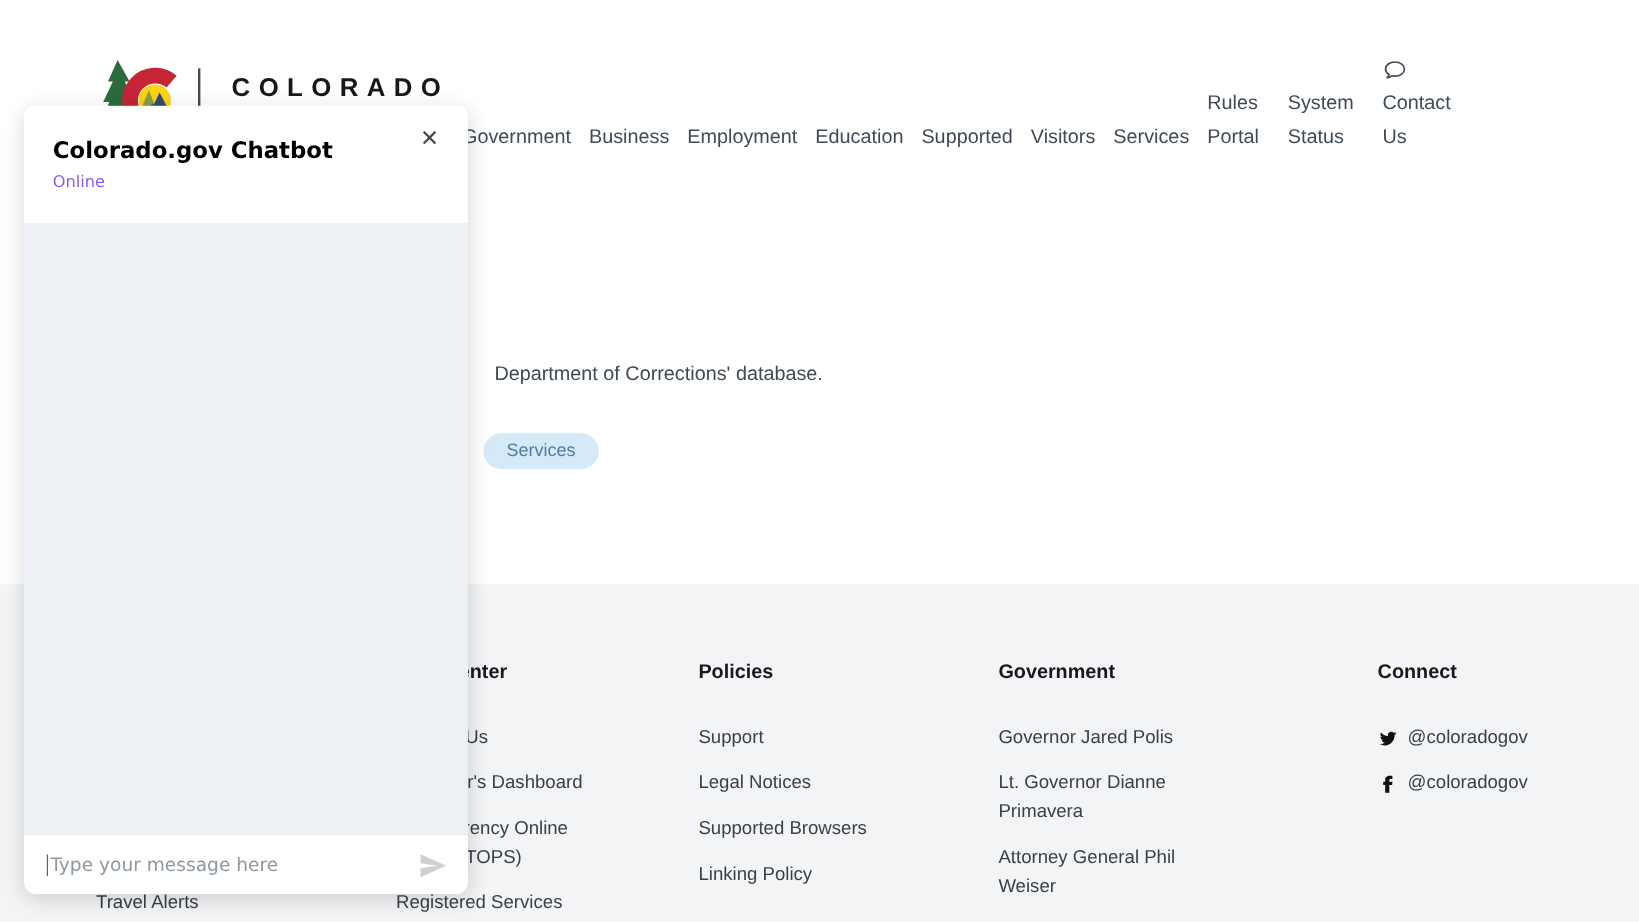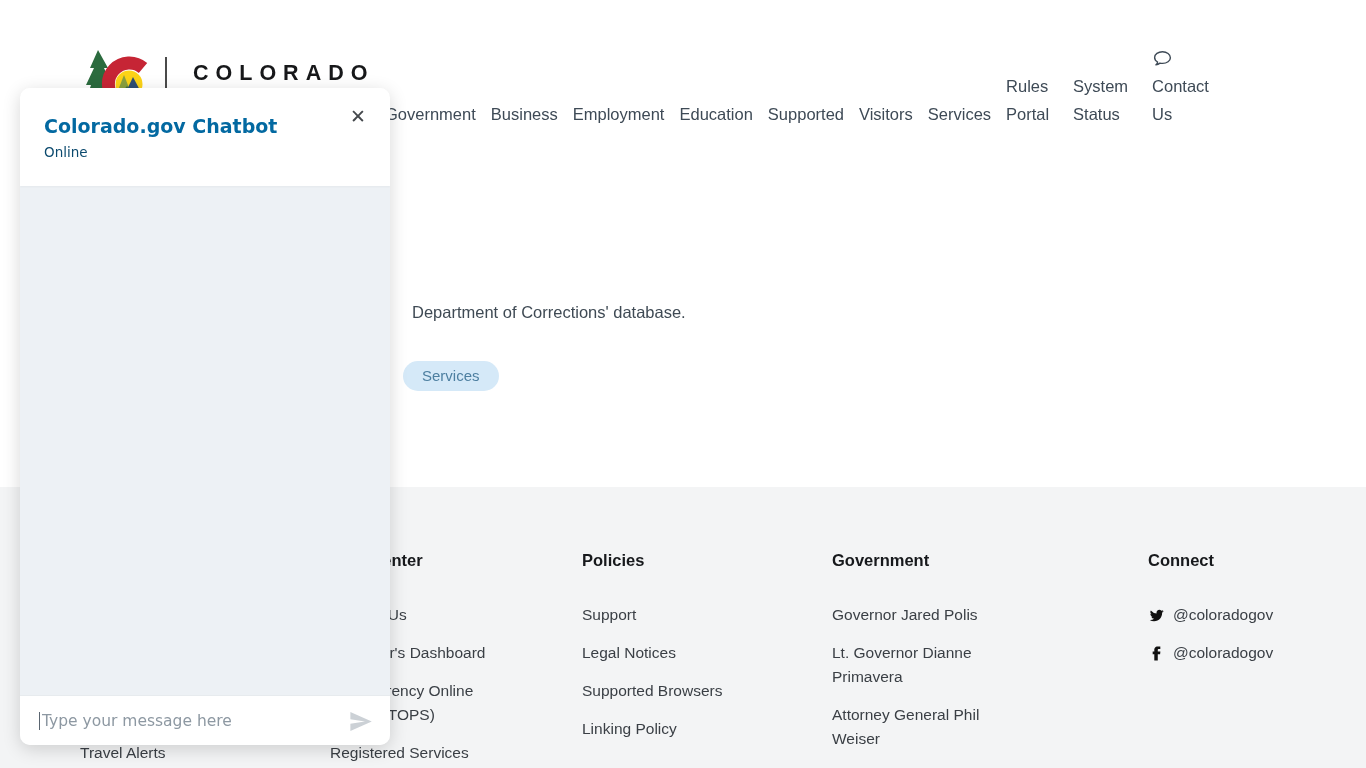--- a/index.html
+++ b/index.html
@@ -40,22 +40,22 @@
   .fcol-0 .flink.only { margin-top:192px; }
   .social { display:flex; align-items:center; gap:8px; }
   .social svg { width:17px; height:17px; flex:none; }
 
   
   .chatbot { position:absolute; left:20px; top:88px; width:370px; height:657px; z-index:10;
              border-radius:10px; box-shadow:0 4px 18px rgba(0,0,0,.16); overflow:hidden;
              font-family:"DejaVu Sans", sans-serif; }
   .chat-header { position:relative; height:98px; background:#fff; padding:26px 24px 0 24px;
                  box-shadow:0 1px 2px rgba(0,0,0,.04); }
-  .chat-title { font-size:19px; font-weight:bold; color:#0369a1; line-height:24px; }
-  .chat-status { font-size:13.5px; color:#0c4a6e; margin-top:6px; }
+  .chat-title { font-size:19px; font-weight:bold; color:#000000; line-height:24px; }
+  .chat-status { font-size:13.5px; color:#8b5cf6; margin-top:6px; }
   .chat-close { position:absolute; right:24px; top:19px; font-size:19px; color:#44484c;
                 background:none; border:none; cursor:pointer; line-height:1;
                 font-family:"Liberation Sans", sans-serif; }
   .chat-body { height:509px; background:#edf1f5; }
   .chat-inputbar { position:relative; height:50px; background:#fff; border-top:1px solid #e7ebee;
                    display:flex; align-items:center; padding:0 28px 0 19px; }
   .chat-caret { width:1px; height:18px; background:#5a6570; margin-right:2px; }
   .chat-input { border:none; outline:none; width:100%; font-size:15.5px;
                 font-family:"DejaVu Sans", sans-serif; color:#333; background:transparent; }
   .chat-input::placeholder { color:#8d98a2; opacity:1; }

